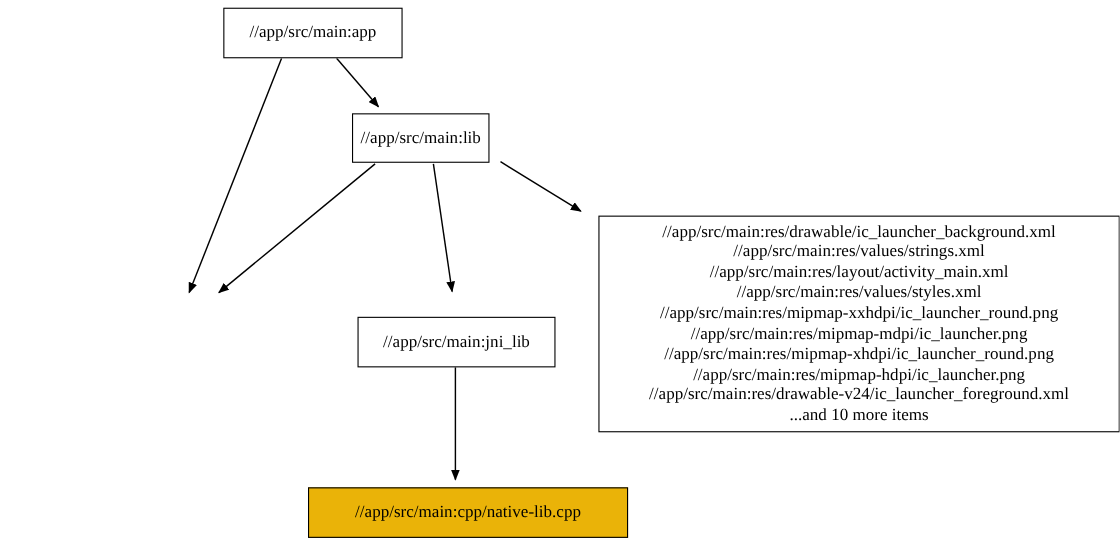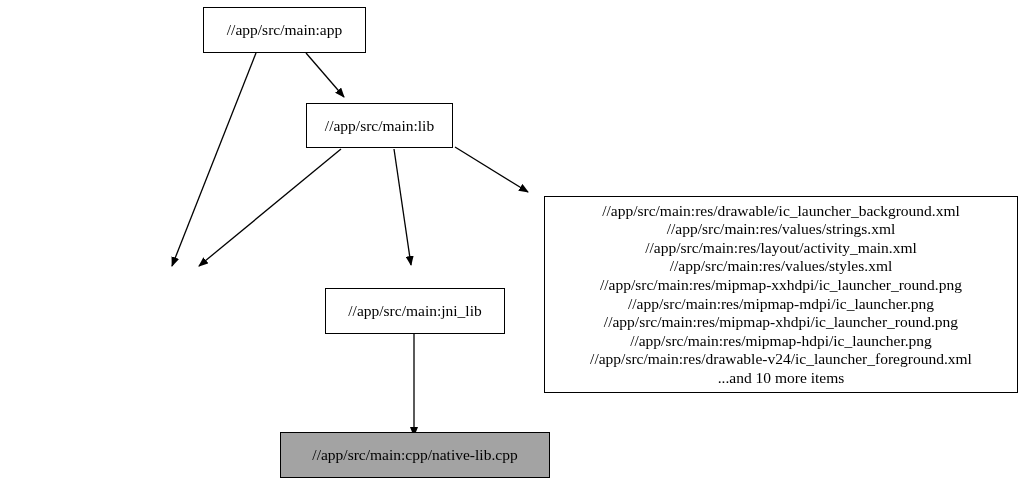--- a/index.html
+++ b/index.html
@@ -69,21 +69,21 @@
         <path d="M 394,149 L 411,265" marker-end="url(#arrowhead)"></path>
         <path d="M 455,147 L 528,192" marker-end="url(#arrowhead)"></path>
         <path d="M 414,318 L 414,436" marker-end="url(#arrowhead)"></path>
       </g>
   </svg>
 
   <div class="node single" style="left: 203px; top: 7px; width: 163px; height: 46px; background: rgb(255, 255, 255);">
     <span class="label">//app/src/main:app</span>
   </div>
 
-  <div class="node single" style="left: 306px; top: 103px; width: 147px; height: 45px; background: rgb(255, 255, 255);">
+  <div class="node single" style="left: 320px; top: 103px; width: 125px; height: 45px; background: rgb(255, 255, 255);">
     <span class="label">//app/src/main:lib</span>
   </div>
 
 
   <div class="node single" style="left: 325px; top: 288px; width: 180px; height: 46px; background: rgb(255, 255, 255);">
     <span class="label">//app/src/main:jni_lib</span>
   </div>
 
   <div class="node multi" style="left: 532px; top: 196px; width: 474px; height: 197px; background: rgb(255, 255, 255); margin-left: 12px;">
     <span class="label">//app/src/main:res/drawable/ic_launcher_background.xml
@@ -91,17 +91,17 @@
 //app/src/main:res/layout/activity_main.xml
 //app/src/main:res/values/styles.xml
 //app/src/main:res/mipmap-xxhdpi/ic_launcher_round.png
 //app/src/main:res/mipmap-mdpi/ic_launcher.png
 //app/src/main:res/mipmap-xhdpi/ic_launcher_round.png
 //app/src/main:res/mipmap-hdpi/ic_launcher.png
 //app/src/main:res/drawable-v24/ic_launcher_foreground.xml
 ...and 10 more items</span>
   </div>
 
-  <div class="node single" style="left: 280px; top: 432px; width: 270px; height: 46px; background: #a3a3a3;">
+  <div class="node single" style="left: 280px; top: 443px; width: 291px; height: 46px; background: #eab308;">
     <span class="label">//app/src/main:cpp/native-lib.cpp</span>
   </div>
 
 </div>
 
 </body></html>

